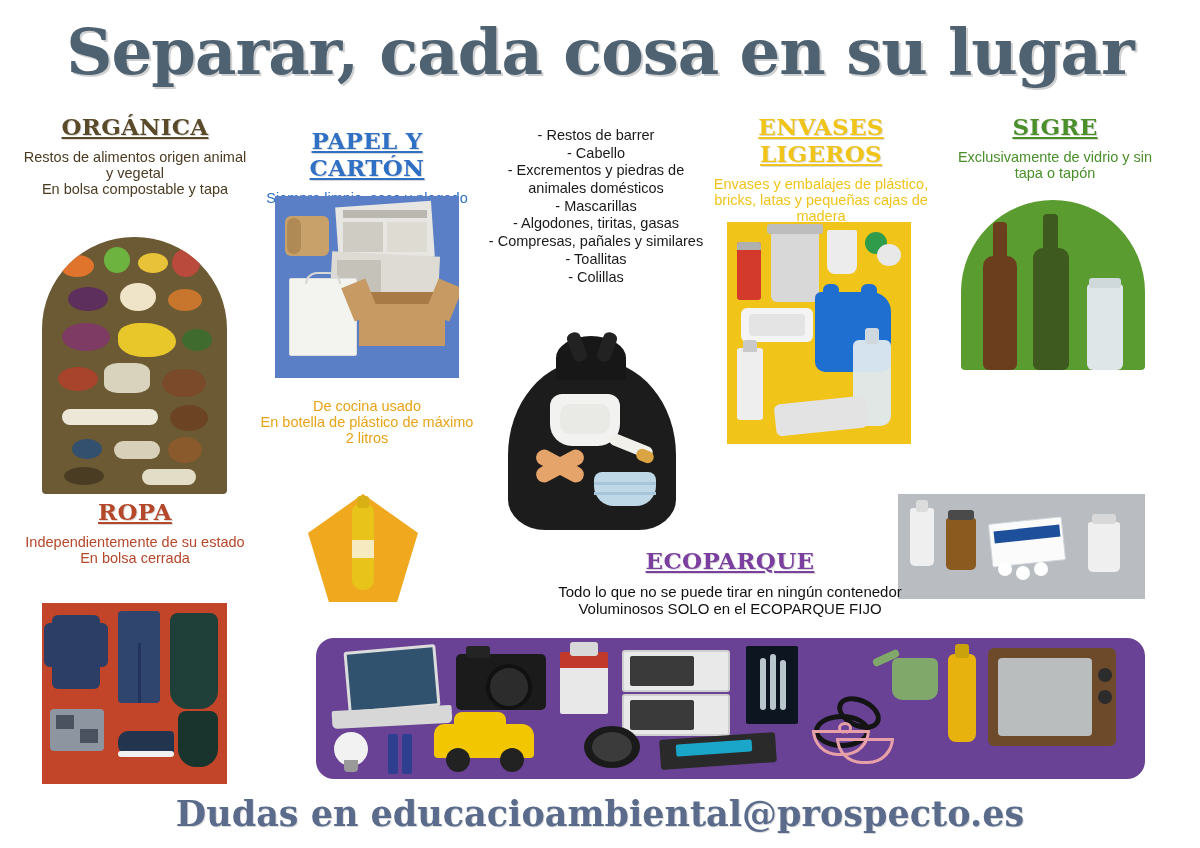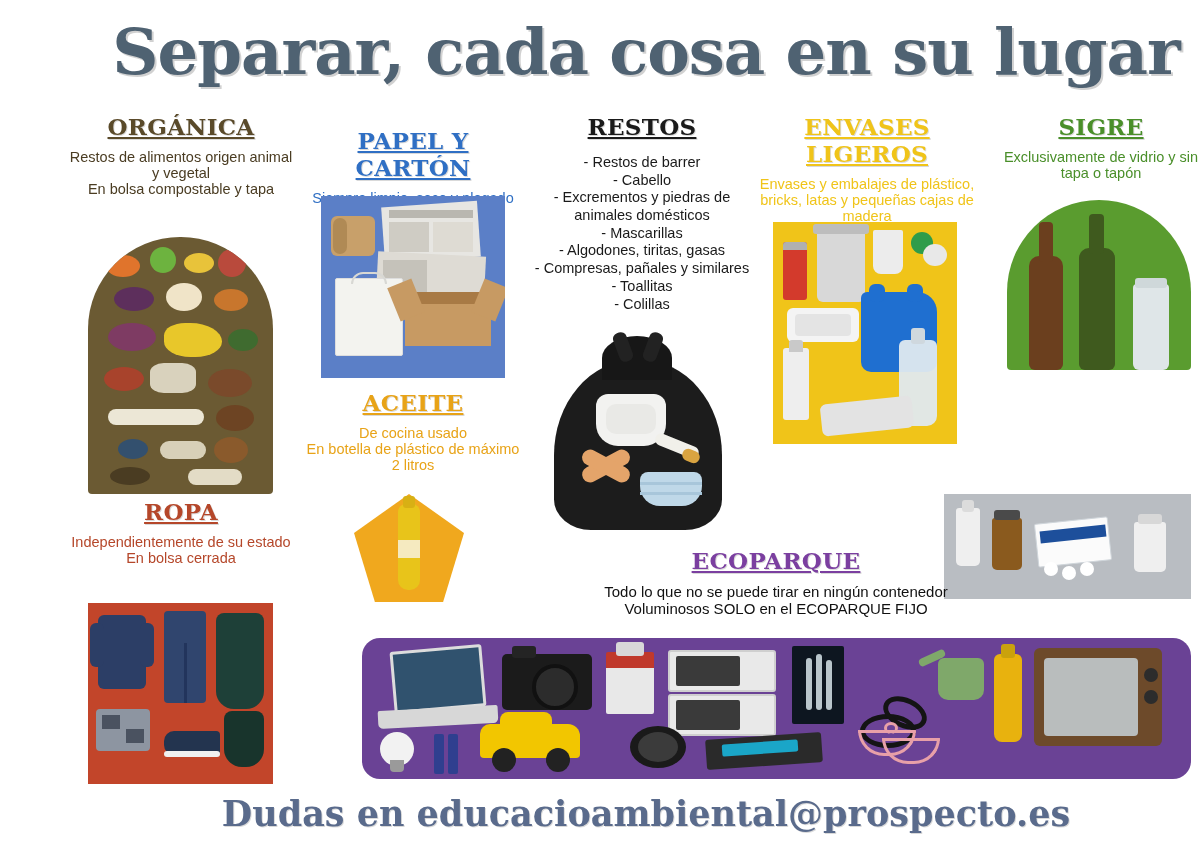--- a/index.html
+++ b/index.html
@@ -8,21 +8,20 @@
     width: 1200px; height: 848px;
     background: #ffffff;
     font-family: "Liberation Sans", sans-serif;
     overflow: hidden;
   }
   .poster {
     position: relative;
     width: 948px;
     height: 848px;
     background: #ffffff;
-    margin-left: 46px;
   }
 
   
   .main-title {
     position: absolute;
     top: 14px; left: 0; width: 1200px;
     text-align: center;
     font-family: "DejaVu Serif", serif;
     font-weight: 700;
     font-size: 64px;
@@ -275,34 +274,32 @@
     <div class="obj" style="left:62px; top:64px; width:44px; height:32px; background:#c5c2ba;"></div>
     <div class="obj bag" style="left:14px; top:82px; width:68px; height:78px;"></div>
     <div class="obj" style="left:30px; top:76px; width:36px; height:12px; border:2px solid #d8d8d4; border-radius:18px 18px 0 0; border-bottom:none;"></div>
     <div class="obj boxl" style="left:84px; top:96px; width:86px; height:54px;"></div>
     <div class="obj boxd" style="left:84px; top:96px; width:86px; height:12px;"></div>
     <div class="obj boxl" style="left:72px; top:86px; width:26px; height:36px; transform:rotate(-22deg);"></div>
     <div class="obj boxl" style="left:156px; top:86px; width:26px; height:36px; transform:rotate(22deg);"></div>
   </div>
 
   <div class="col" style="left:256px; top:389px; width:222px;">
-    <div class="sec-title c-aceite">ACEITE</div>
     <div class="sec-desc desc-aceite" style="margin-top:9px; white-space:pre-line;">De cocina usado
 En botella de plástico de máximo 2 litros</div>
   </div>
 
   <div class="imgbox" id="aceite-image">
     <div class="obj" style="left:0; top:0; width:110px; height:108px; background:#f0a81e; clip-path: polygon(50% 0%, 100% 36%, 81% 100%, 19% 100%, 0% 36%);"></div>
     <div class="obj oilbot" style="left:44px; top:10px; width:22px; height:86px; background:#e8c41a; border-radius:8px 8px 10px 10px;"></div>
     <div class="obj" style="left:49px; top:2px; width:12px; height:12px; background:#d8b014; border-radius:3px;"></div>
     <div class="obj" style="left:44px; top:46px; width:22px; height:18px; background:#f5eac0;"></div>
   </div>
 
   <div class="col" style="left:480px; top:113px; width:232px;">
-    <div class="sec-title c-restos">RESTOS</div>
     <div class="sec-desc desc-restos" style="margin-top:14px; white-space:pre-line; line-height:1.22;">- Restos de barrer
 - Cabello
 - Excrementos y piedras de animales domésticos
 - Mascarillas
 - Algodones, tiritas, gasas
 - Compresas, pañales y similares
 - Toallitas
 - Colillas</div>
   </div>
 

